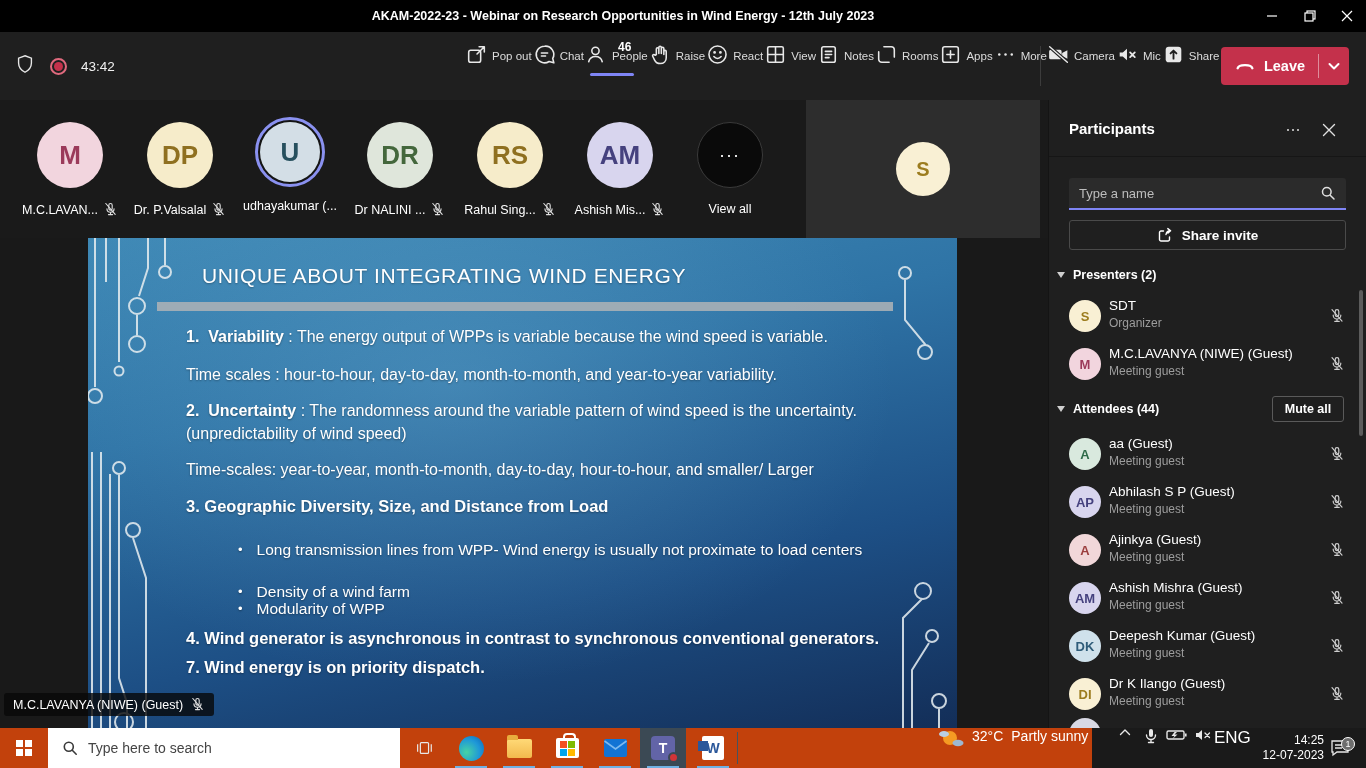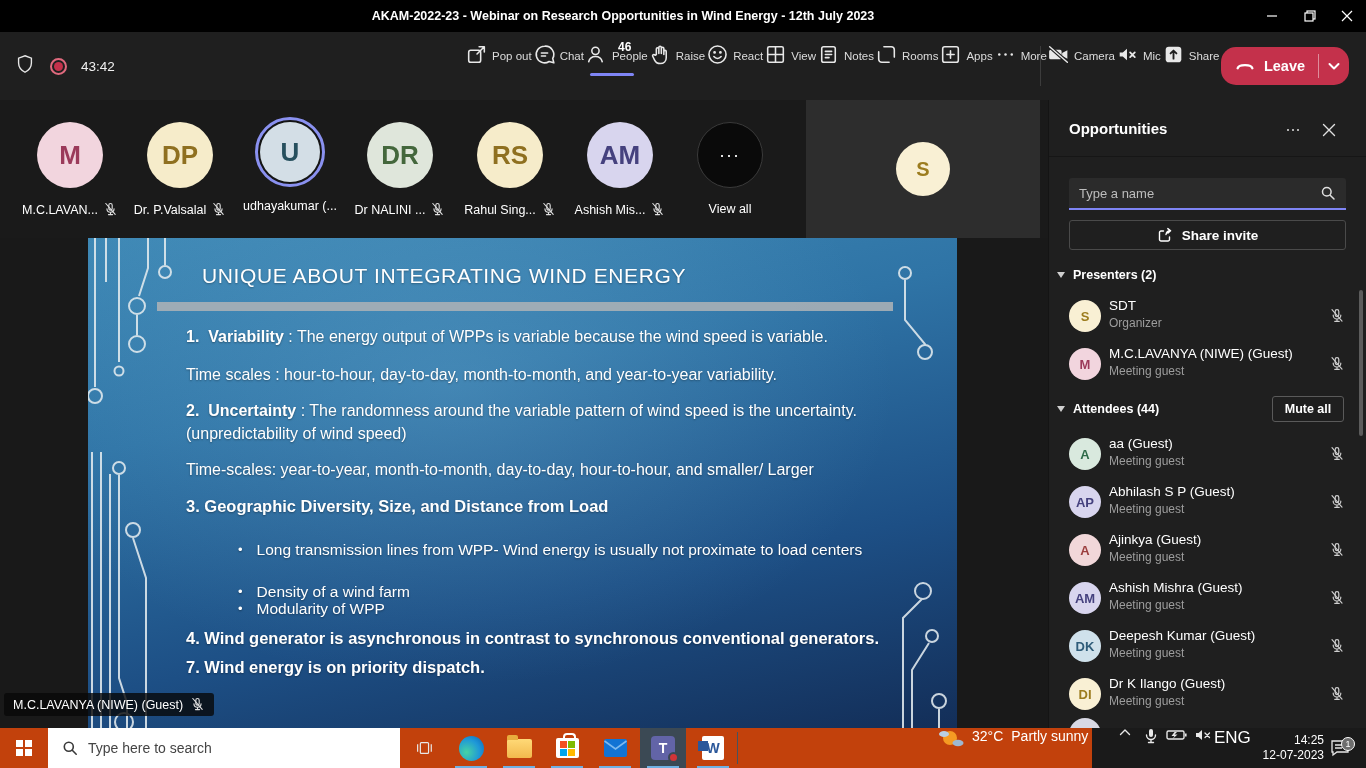--- a/index.html
+++ b/index.html
@@ -19,21 +19,21 @@
   .rec-dot{width:17px;height:17px;border-radius:50%;border:2px solid #e06a7e;background:transparent;display:flex;align-items:center;justify-content:center}
   .rec-dot i{display:block;width:9px;height:9px;border-radius:50%;background:#c4314b}
   .tb-center{position:absolute;left:464px;top:8px;width:566px;display:flex}
   .t-btn{position:relative;flex:1;display:flex;flex-direction:row;align-items:center;gap:3px;color:#dcdcdc;font-size:11.5px;cursor:pointer;padding-top:2px}
   .t-btn svg{width:25px;height:25px;stroke:#e8e8e8;stroke-width:1.5;fill:none;stroke-linecap:round;stroke-linejoin:round}
   .t-btn .lbl{white-space:nowrap}
   .t-badge{position:absolute;top:0;left:34px;font-size:12px;font-weight:700;color:#fff}
   .t-active-underline{position:absolute;left:6px;bottom:-7px;width:44px;height:3px;border-radius:2px;background:#7f85f5}
   .tb-sep{position:absolute;left:1040px;top:14px;width:1px;height:40px;background:#3c3c3c}
   .tb-right{position:absolute;left:1046px;top:8px;width:166px;display:flex}
-  .leave-btn{position:absolute;left:1221px;top:15px;width:128px;height:38px;background:#c4314b;border-radius:15px;display:flex;align-items:center;color:#fff;cursor:pointer}
+  .leave-btn{position:absolute;left:1221px;top:15px;width:128px;height:38px;background:#c4314b;border-radius:4px;display:flex;align-items:center;color:#fff;cursor:pointer}
   .leave-main{flex:1;display:flex;align-items:center;justify-content:center;gap:8px;font-size:14.5px;font-weight:700}
   .leave-sep{width:1px;height:24px;background:rgba(255,255,255,.45)}
   .leave-chev{width:30px;display:flex;align-items:center;justify-content:center}
   .leave-btn svg{stroke:#fff;fill:none;stroke-width:2;stroke-linecap:round;stroke-linejoin:round}
 
   
   .tilesrow{position:absolute;left:0;top:100px;width:1048px;height:138px;background:#1a1a1a}
   .tile{position:absolute;top:0;width:110px;height:138px;display:flex;flex-direction:column;align-items:center;cursor:pointer}
   .avatar{border-radius:50%;display:flex;align-items:center;justify-content:center;font-weight:700}
   .tile .avatar{width:66px;height:66px;font-size:26px;margin-top:22px}
@@ -433,21 +433,21 @@
           <svg viewBox="0 0 16 16">
             <rect x="6.2" y="1.6" width="3.6" height="7" rx="1.8"></rect>
             <path d="M4.2 7.2a3.8 3.8 0 0 0 7.6 0M8 11.2v2M5.8 13.4h4.4M3 1.6l10 11.5"></path>
           </svg>
         </span>
     </div>
   </div>
 
   <div class="panel">
     <div class="p-header">
-      <div class="p-title">Opportunities</div>
+      <div class="p-title">Participants</div>
       <div class="p-hicon" style="right:62px">
           <svg viewBox="0 0 16 16">
             <circle cx="3" cy="8" r="1" fill="#e0e0e0" stroke="none"></circle>
             <circle cx="8" cy="8" r="1" fill="#e0e0e0" stroke="none"></circle>
             <circle cx="13" cy="8" r="1" fill="#e0e0e0" stroke="none"></circle>
           </svg>
         </div>
       <div class="p-hicon" style="right:26px">
           <svg viewBox="0 0 16 16">
             <path d="M2.5 2.5l11 11M13.5 2.5l-11 11"></path>

